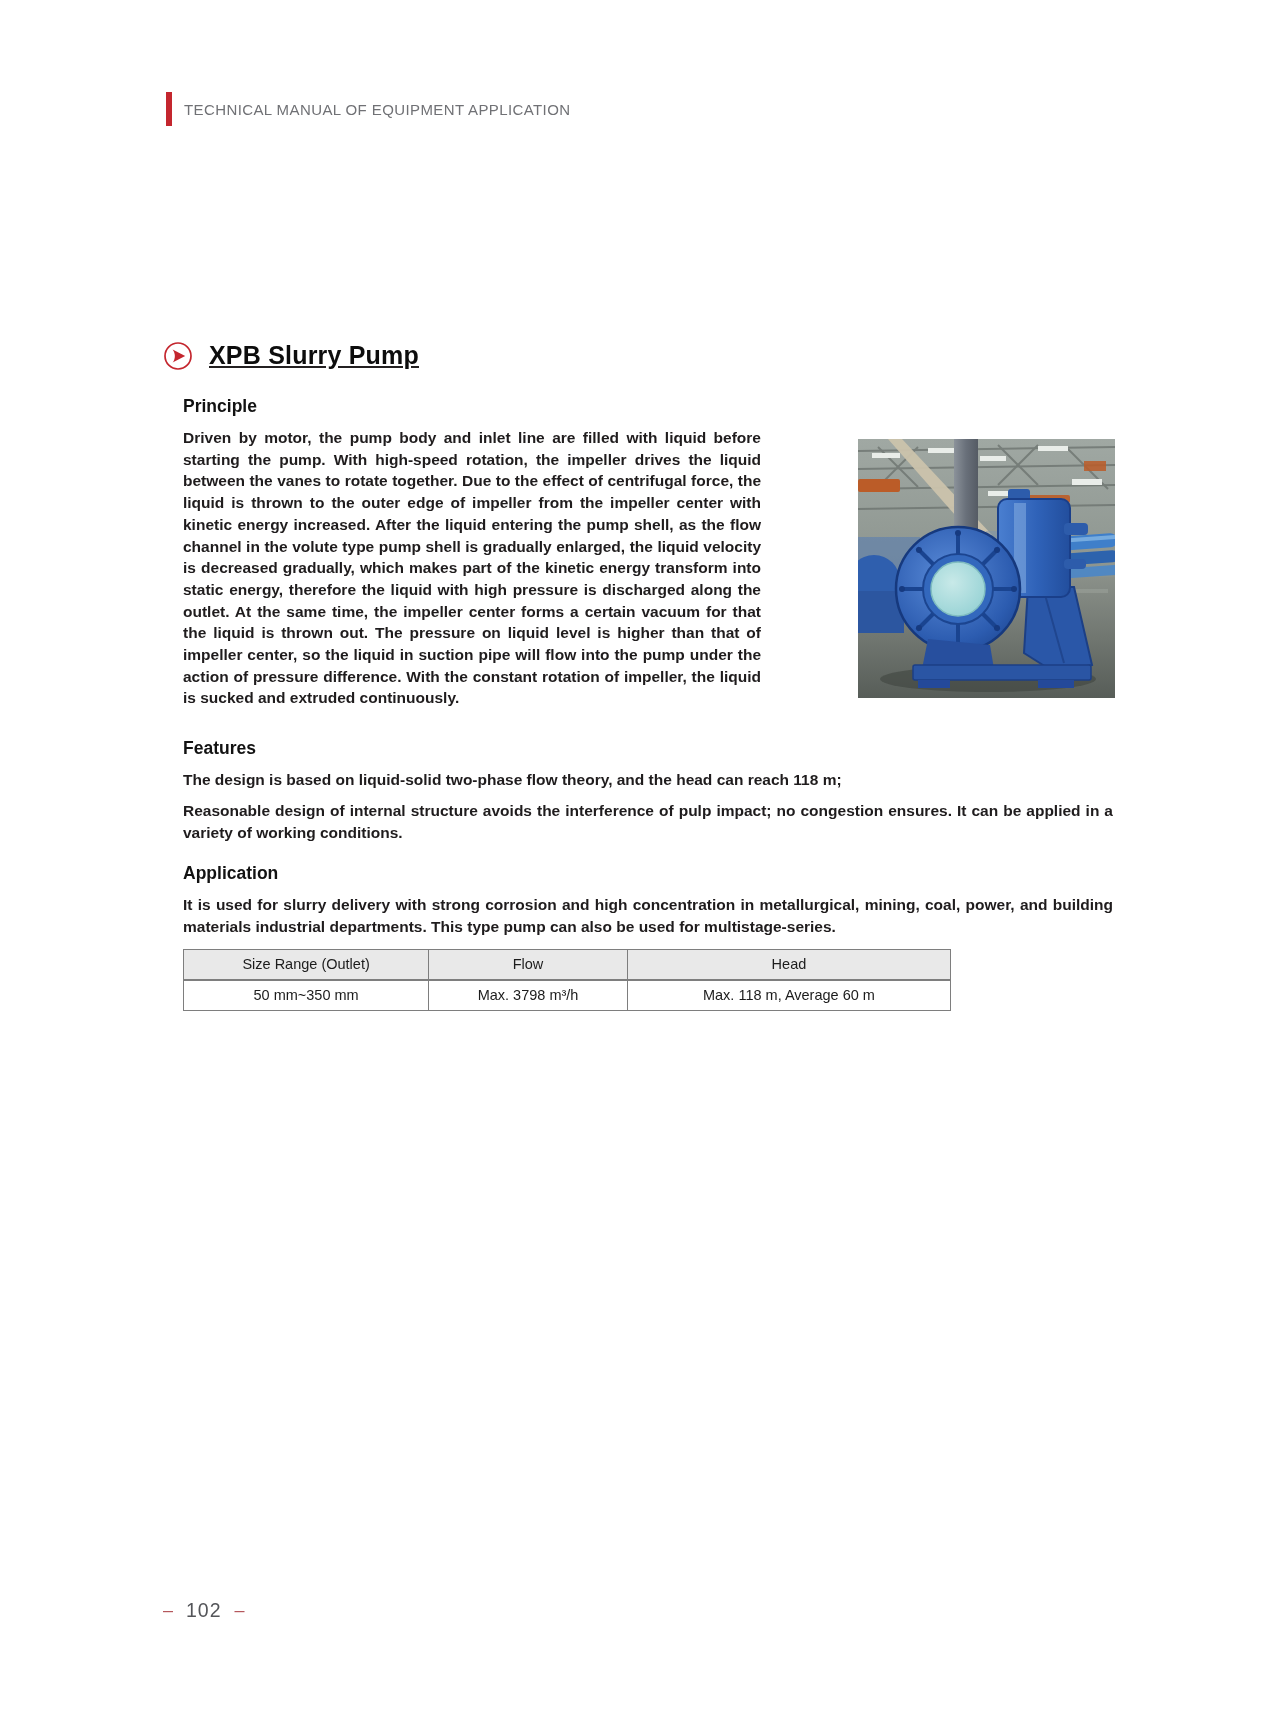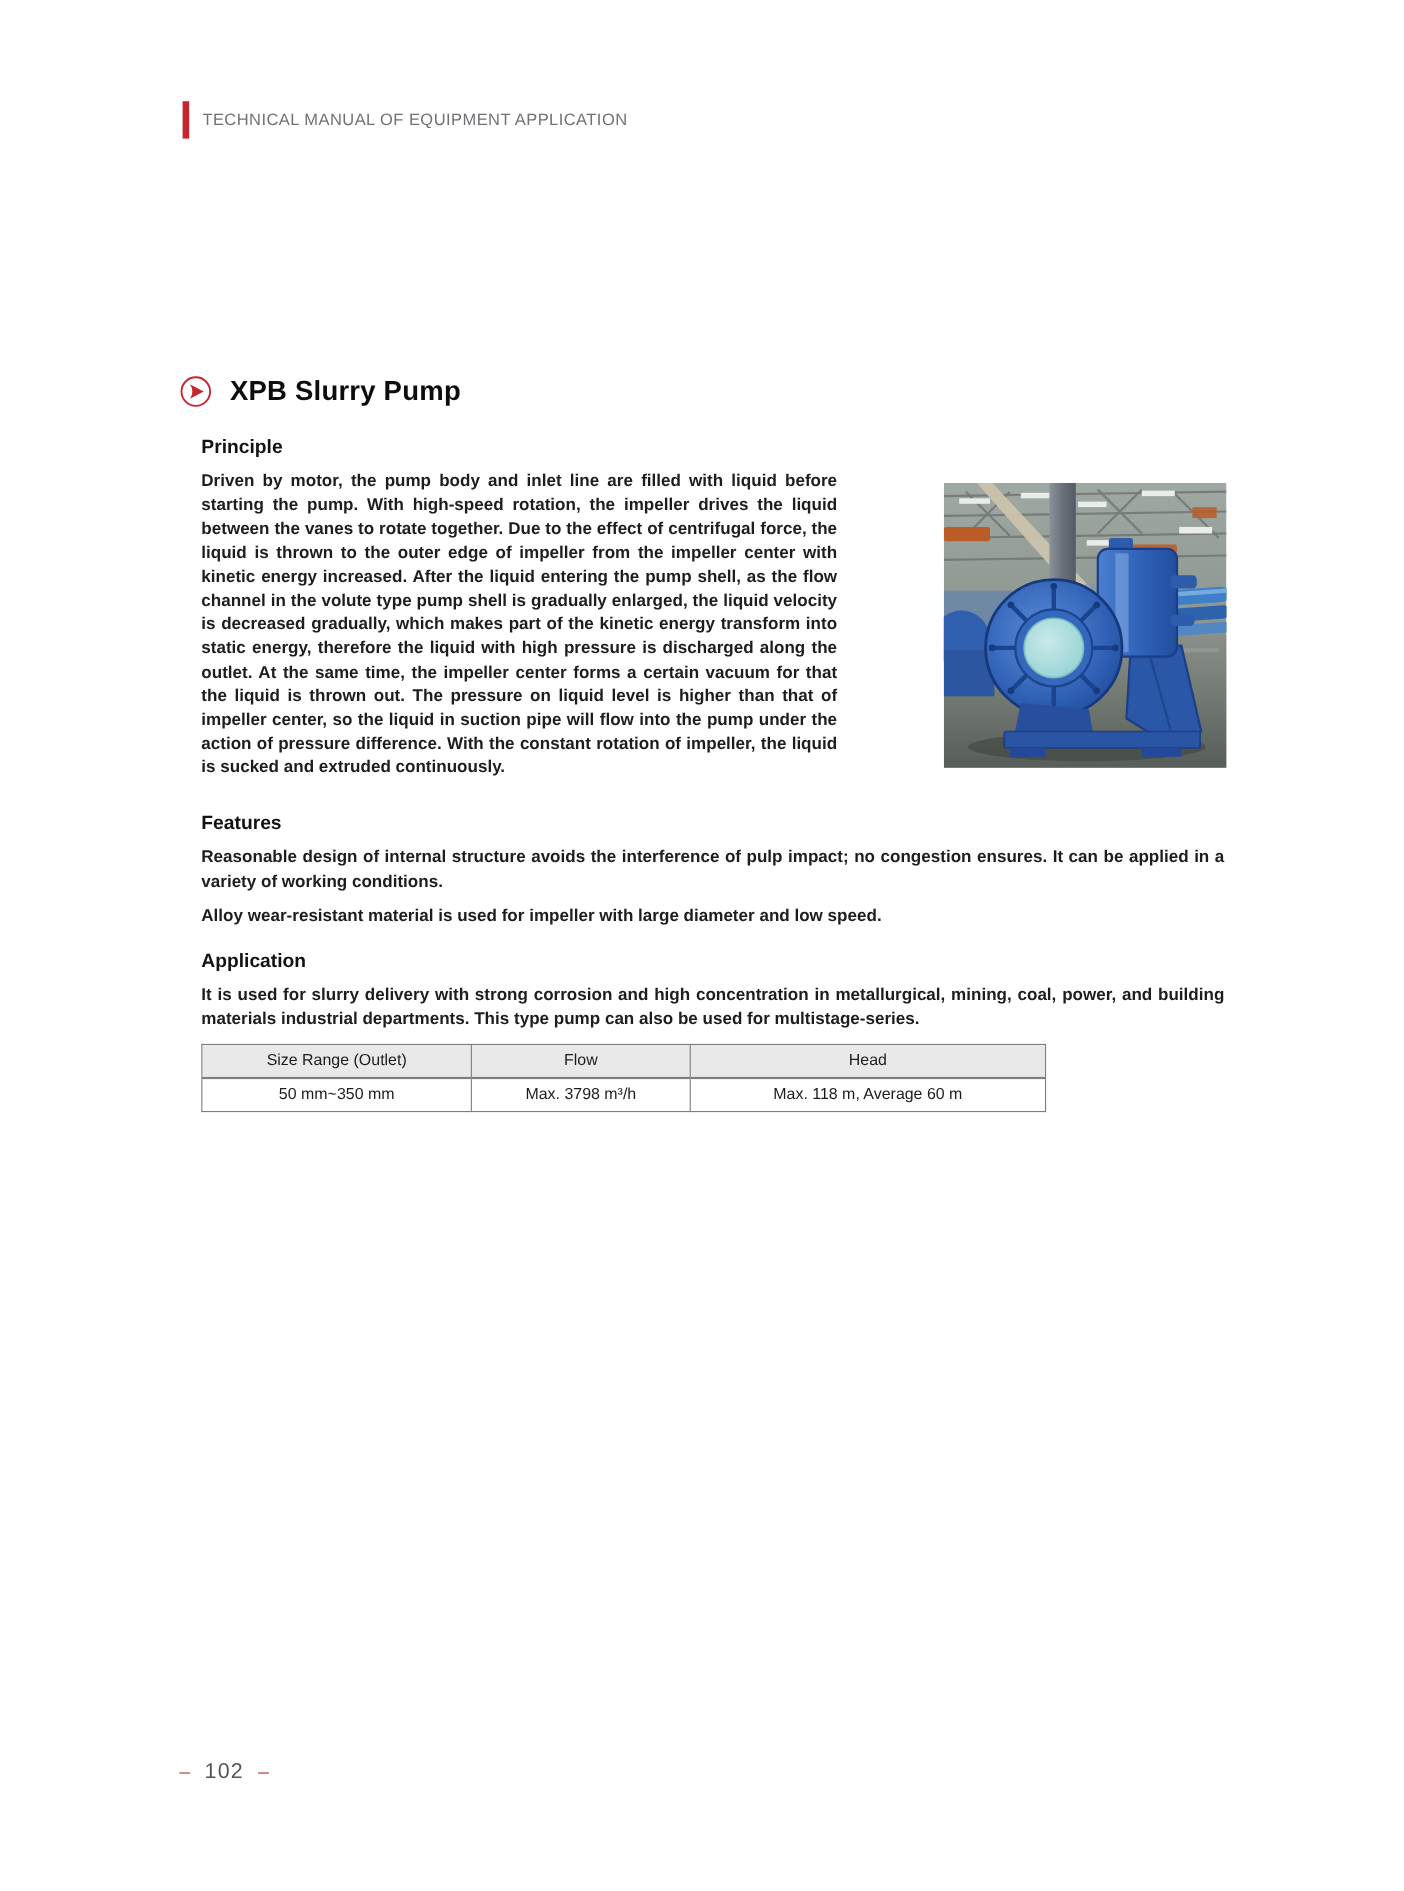--- a/index.html
+++ b/index.html
@@ -20,21 +20,21 @@
     width:6px;height:34px;background:#c4262e;flex:0 0 auto;
   }
   .doc-header .htext{
     margin-left:12px;
     font-size:15px;letter-spacing:0.4px;color:#707175;
     white-space:nowrap;
   }
   
   .title-row{
     position:absolute;left:163px;top:341px;
-    display:flex;align-items:flex-end;
+    display:flex;align-items:flex-start;text-decoration:underline;
   }
   .title-row .ticon{width:30px;height:30px;flex:0 0 auto;}
   .title-row .ttext{
     margin-left:16px;font-size:25px;font-weight:bold;color:#0d0d0d;
     letter-spacing:0.2px;
   }
   
   .main{
     position:absolute;left:183px;top:394px;width:930px;
   }
@@ -221,22 +221,22 @@
       <rect x="180" y="241" width="36" height="8" fill="#24499a"></rect>
     </svg>
   </span>
 
   <div class="main">
 
     <h2 class="sec">Principle</h2>
     <p class="body narrow">Driven by motor, the pump body and inlet line are filled with liquid before starting the pump. With high-speed rotation, the impeller drives the liquid between the vanes to rotate together. Due to the effect of centrifugal force, the liquid is thrown to the outer edge of impeller from the impeller center with kinetic energy increased. After the liquid entering the pump shell, as the flow channel in the volute type pump shell is gradually enlarged, the liquid velocity is decreased gradually, which makes part of the kinetic energy transform into static energy, therefore the liquid with high pressure is discharged along the outlet. At the same time, the impeller center forms a certain vacuum for that the liquid is thrown out. The pressure on liquid level is higher than that of impeller center, so the liquid in suction pipe will flow into the pump under the action of pressure difference. With the constant rotation of impeller, the liquid is sucked and extruded continuously.</p>
 
     <h2 class="sec gap-lg">Features</h2>
+    <p class="body feat">The design is based on liquid-solid two-phase flow theory, and the head can reach 118 m;</p>
     <p class="body feat">Reasonable design of internal structure avoids the interference of pulp impact; no congestion ensures. It can be applied in a variety of working conditions.</p>
-    <p class="body feat">Alloy wear-resistant material is used for impeller with large diameter and low speed.</p>
 
     <h2 class="sec gap-md">Application</h2>
     <p class="body">It is used for slurry delivery with strong corrosion and high concentration in metallurgical, mining, coal, power, and building materials industrial departments. This type pump can also be used for multistage-series.</p>
 
 
     <table class="params">
       <thead>
         <tr>
           <th>Size Range (Outlet)</th>
           <th>Flow</th>

